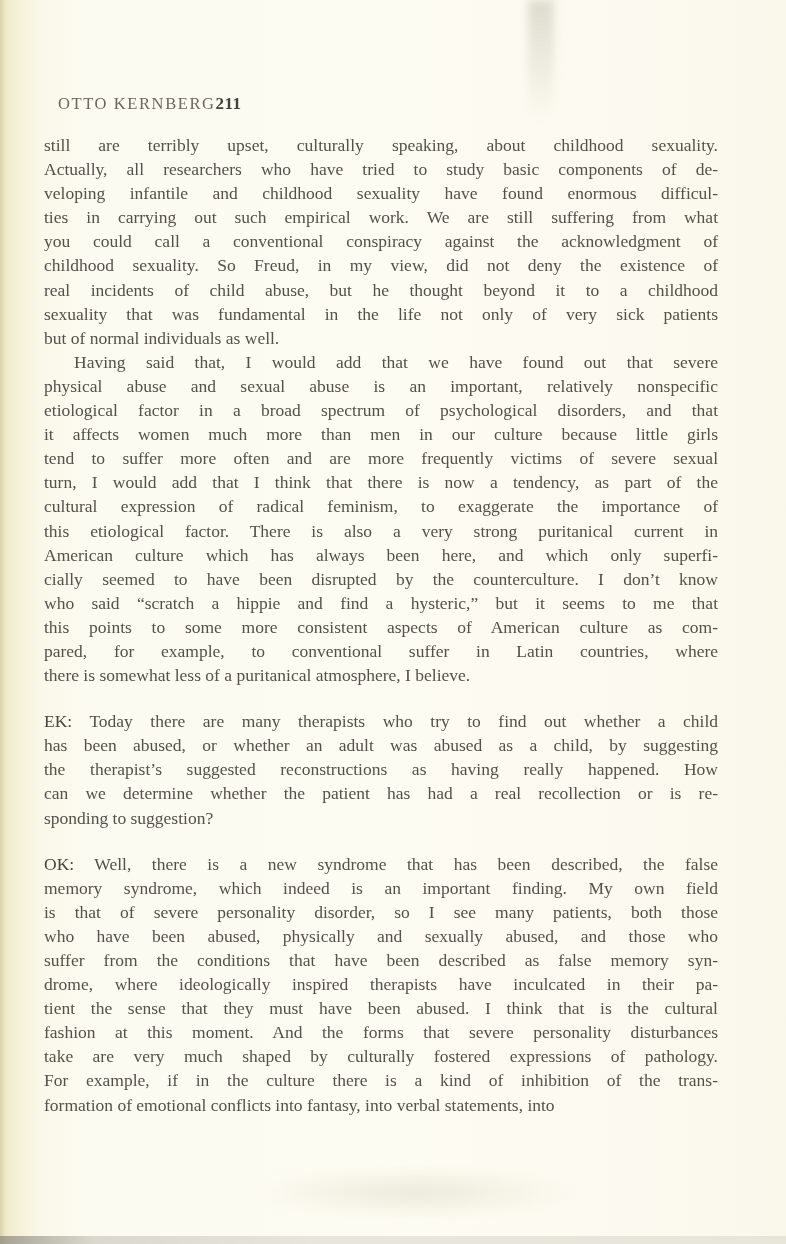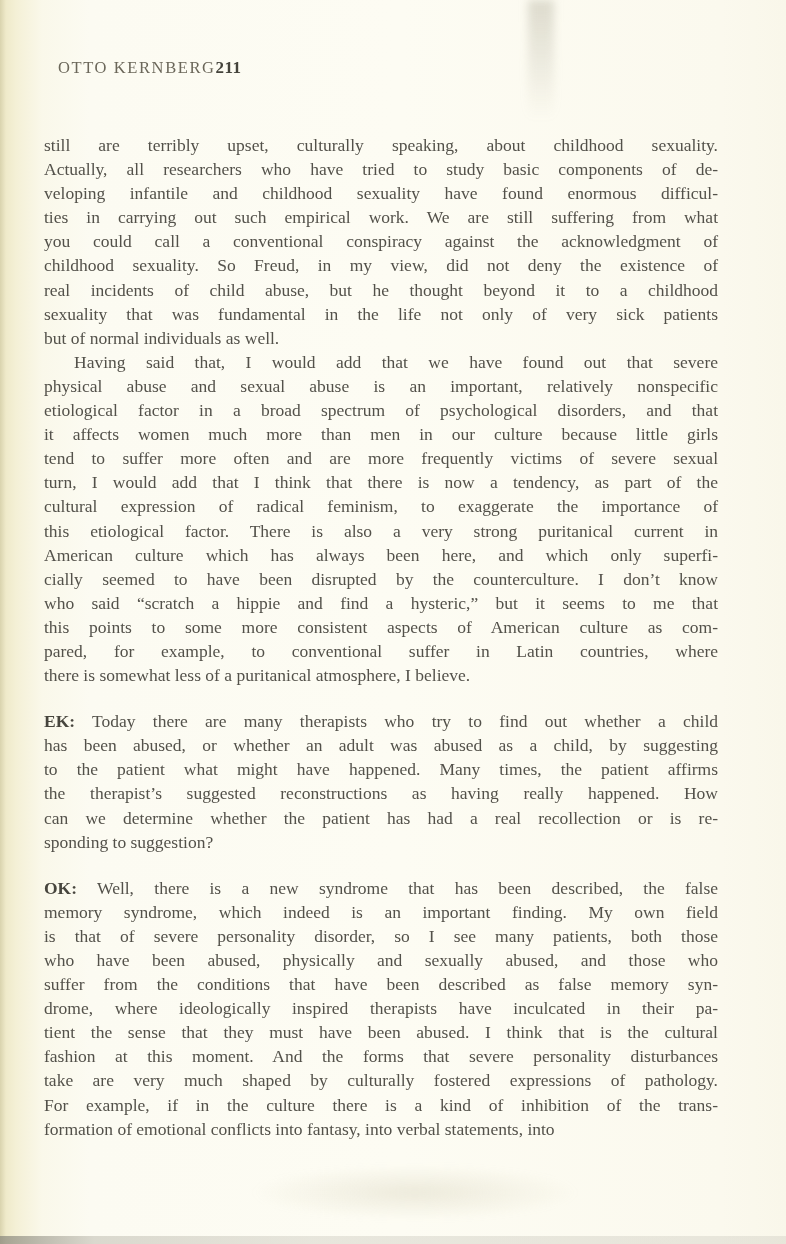--- a/index.html
+++ b/index.html
@@ -51,20 +51,21 @@
     font-size: 16.5px;
     letter-spacing: 1.6px;
     color: #6b675a;
     font-weight: 400;
   }
   .page-number {
     font-size: 17px;
     font-weight: 700;
     color: #44433b;
     letter-spacing: 0.5px;
+    margin-top: 36px;
   }
   
   #text-block {
     position: absolute;
     left: 44px; top: 133px;
     width: 674px;
     color: #53514a;
     font-size: 17.5px;
     line-height: 24.1px;
   }
@@ -75,21 +76,21 @@
     text-align-last: justify;
     white-space: normal;
   }
   .line.lastline {
     text-align-last: left;
   }
   .line.first-indent {
     text-indent: 30px;
   }
   .speaker-label {
-    font-weight: 700;
+    font-weight: 400;
     color: #47453d;
   }
 </style>
 </head>
 <body>
 
 <div id="book-page">
   <div class="smudge-top"></div>
   <div class="smudge-bottom"></div>
   <div class="bottom-edge"></div>
@@ -123,21 +124,20 @@
         <div class="line">American culture which has always been here, and which only superfi-</div>
         <div class="line">cially seemed to have been disrupted by the counterculture. I don’t know</div>
         <div class="line">who said “scratch a hippie and find a hysteric,” but it seems to me that</div>
         <div class="line">this points to some more consistent aspects of American culture as com-</div>
         <div class="line">pared, for example, to conventional suffer in Latin countries, where</div>
         <div class="line lastline">there is somewhat less of a puritanical atmosphere, I believe.</div>
       </div>
       <div class="para speaker-para">
         <div class="line"><span class="speaker-label">EK:</span> Today there are many therapists who try to find out whether a child</div>
         <div class="line">has been abused, or whether an adult was abused as a child, by suggesting</div>
-        <div class="line">to the patient what might have happened. Many times, the patient affirms</div>
         <div class="line">the therapist’s suggested reconstructions as having really happened. How</div>
         <div class="line">can we determine whether the patient has had a real recollection or is re-</div>
         <div class="line lastline">sponding to suggestion?</div>
       </div>
       <div class="para speaker-para">
         <div class="line"><span class="speaker-label">OK:</span> Well, there is a new syndrome that has been described, the false</div>
         <div class="line">memory syndrome, which indeed is an important finding. My own field</div>
         <div class="line">is that of severe personality disorder, so I see many patients, both those</div>
         <div class="line">who have been abused, physically and sexually abused, and those who</div>
         <div class="line">suffer from the conditions that have been described as false memory syn-</div>

